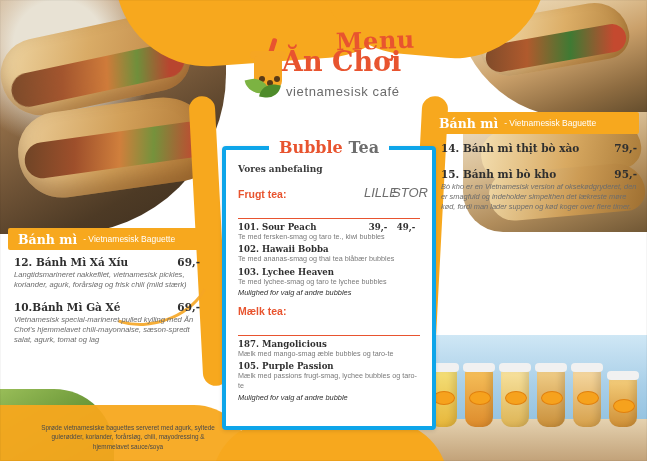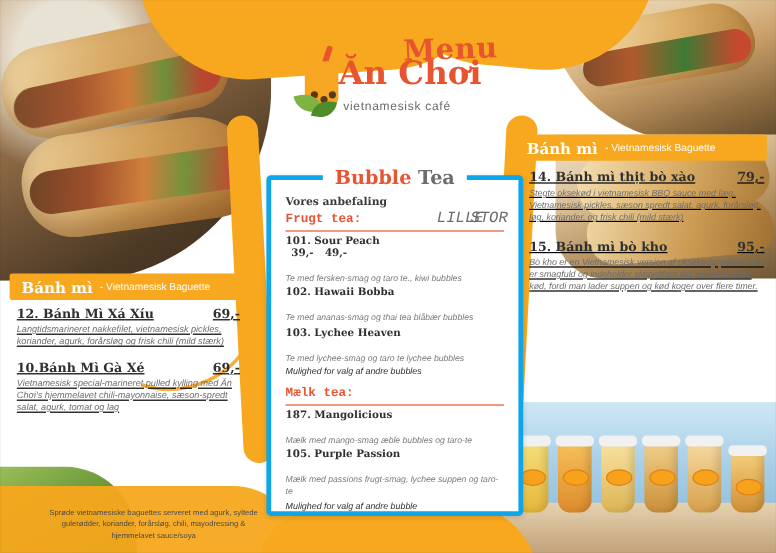--- a/index.html
+++ b/index.html
@@ -166,21 +166,21 @@
     background:#4e8b2a;border-radius:16px 0 16px 0;transform:rotate(8deg);
   }
   .logo .name{
     position:absolute;left:50px;top:2px;
     font-family:"DejaVu Serif", serif;
     font-size:27px;font-weight:bold;color:#e8542f;
     white-space:nowrap;
   }
   .logo .sub{
     position:absolute;left:54px;top:40px;
-    font-size:10px;color:#6b6b6b;letter-spacing:.6px;
+    font-size:13px;color:#6b6b6b;letter-spacing:.6px;
     white-space:nowrap;
   }
 
   
   .ribbon{
     position:absolute;height:22px;
     background:#f7a81e;
     display:flex;align-items:center;
     padding:0 10px;
     color:#ffffff;
@@ -193,21 +193,21 @@
   .ribbon .small{
     font-size:8.5px;color:#ffffff;margin-left:6px;
   }
   #ribbon-left{left:8px;top:228px;width:186px;}
   #ribbon-right{right:8px;top:112px;width:190px;}
 
   
   .col-left{
     position:absolute;left:14px;top:256px;width:186px;
   }
-  .item{margin-bottom:10px;text-decoration:underline;}
+  .item{margin-bottom:10px;}
   .item-head{
     display:flex;justify-content:space-between;align-items:baseline;
     font-family:"DejaVu Serif", serif;
     font-size:10.5px;font-weight:bold;color:#2f2f2f;
   }
   .item-head .price{color:#2f2f2f;font-weight:bold;}
   .item-desc{
     font-size:7.6px;line-height:1.35;color:#6c6c6c;font-style:italic;
     margin-top:2px;
   }
@@ -231,41 +231,41 @@
     position:absolute;left:50%;top:-12px;transform:translateX(-50%);
     background:#ffffff;padding:0 10px;white-space:nowrap;
     font-family:"DejaVu Serif", serif;
     font-size:16px;font-weight:bold;
   }
   .card-title .t1{color:#e8542f;}
   .card-title .t2{color:#6d6d6d;}
   .card-inner{padding:14px 12px 8px 12px;}
   .reco{
     font-family:"DejaVu Serif", serif;
-    font-size:9px;color:#3b3b3b;font-weight:bold;margin-bottom:0;
+    font-size:9px;color:#3b3b3b;font-weight:bold;margin-bottom:11px;
   }
   .group-title{
-    font-family:Liberation Mono, monospace;
+    font-family:Liberation Sans, sans-serif;
     font-size:10.5px;font-weight:bold;color:#e8542f;
     border-bottom:1px solid #e8542f;
-    padding-bottom:3px;margin-bottom:2px;
+    padding-bottom:18px;margin-bottom:2px;
     display:flex;justify-content:space-between;align-items:flex-end;
   }
   .sizes{font-size:13px;color:#6d6d6d;font-weight:normal;font-style:italic;}
   .sizes span{display:inline-block;width:28px;text-align:center;}
   .drink{margin-top:3px;}
   .drink-name{
     display:flex;justify-content:space-between;align-items:baseline;
     font-family:"DejaVu Serif", serif;
-    font-size:8.6px;font-weight:bold;color:#2f2f2f;flex-direction:column;
+    font-size:8.6px;font-weight:bold;color:#2f2f2f;
   }
   .drink-name .prices{font-size:8.6px;color:#2f2f2f;white-space:nowrap;}
   .drink-name .prices span{display:inline-block;width:28px;text-align:center;}
   .drink-desc{
-    font-size:7.2px;color:#7a7a7a;font-style:italic;line-height:1.3;margin-top:11px;
+    font-size:7.2px;color:#7a7a7a;line-height:1.3;
   }
   .option{
     font-size:7.4px;color:#2f2f2f;font-style:italic;margin-top:2px;
   }
   .mjl{margin-top:8px;}
 
   
   .footnote{
     position:absolute;left:38px;bottom:10px;width:180px;
     font-size:6.4px;line-height:1.45;color:#4a4a4a;
@@ -377,21 +377,20 @@
     <span class="big">Bánh mì</span>
     <span class="small">- Vietnamesisk Baguette</span>
   </div>
 
   <div class="col-right">
     <div class="item">
       <div class="item-head">
         <span>14. Bánh mì thịt bò xào</span>
         <span class="price">79,-</span>
       </div>
-      <div class="item-desc">Stegte oksekød i vietnamesisk BBQ sauce med læg. Vietnamesisk pickles, sæson spredt salat, agurk, forårsløg, løg, koriander, og frisk chili (mild stærk)</div>
     </div>
     <div class="item" style="margin-top:14px;">
       <div class="item-head">
         <span>15. Bánh mì bò kho</span>
         <span class="price">95,-</span>
       </div>
       <div class="item-desc">Bò kho er en Vietnamesisk version af oksekødgryderet, den er smagfuld og indeholder simpelthen det lækreste møre kød, fordi man lader suppen og kød koger over flere timer.</div>
     </div>
   </div>
 
@@ -445,21 +444,21 @@
         <div class="drink-name">
           <span>187. Mangolicious</span>
         </div>
         <div class="drink-desc">Mælk med mango-smag æble bubbles og taro-te</div>
       </div>
 
       <div class="drink">
         <div class="drink-name">
           <span>105. Purple Passion</span>
         </div>
-        <div class="drink-desc">Mælk med passions frugt-smag, lychee suppen og taro-te</div>
+        <div class="drink-desc">Mælk med passions frugt-smag, lychee bubbles og taro-te</div>
       </div>
 
       <div class="drink">
       </div>
 
       <div class="option">Mulighed for valg af andre bubble</div>
     </div>
   </div>
 
   <div class="footnote">Sprøde vietnamesiske baguettes serveret med agurk, syltede gulerødder, koriander, forårsløg, chili, mayodressing &amp; hjemmelavet sauce/soya</div>

